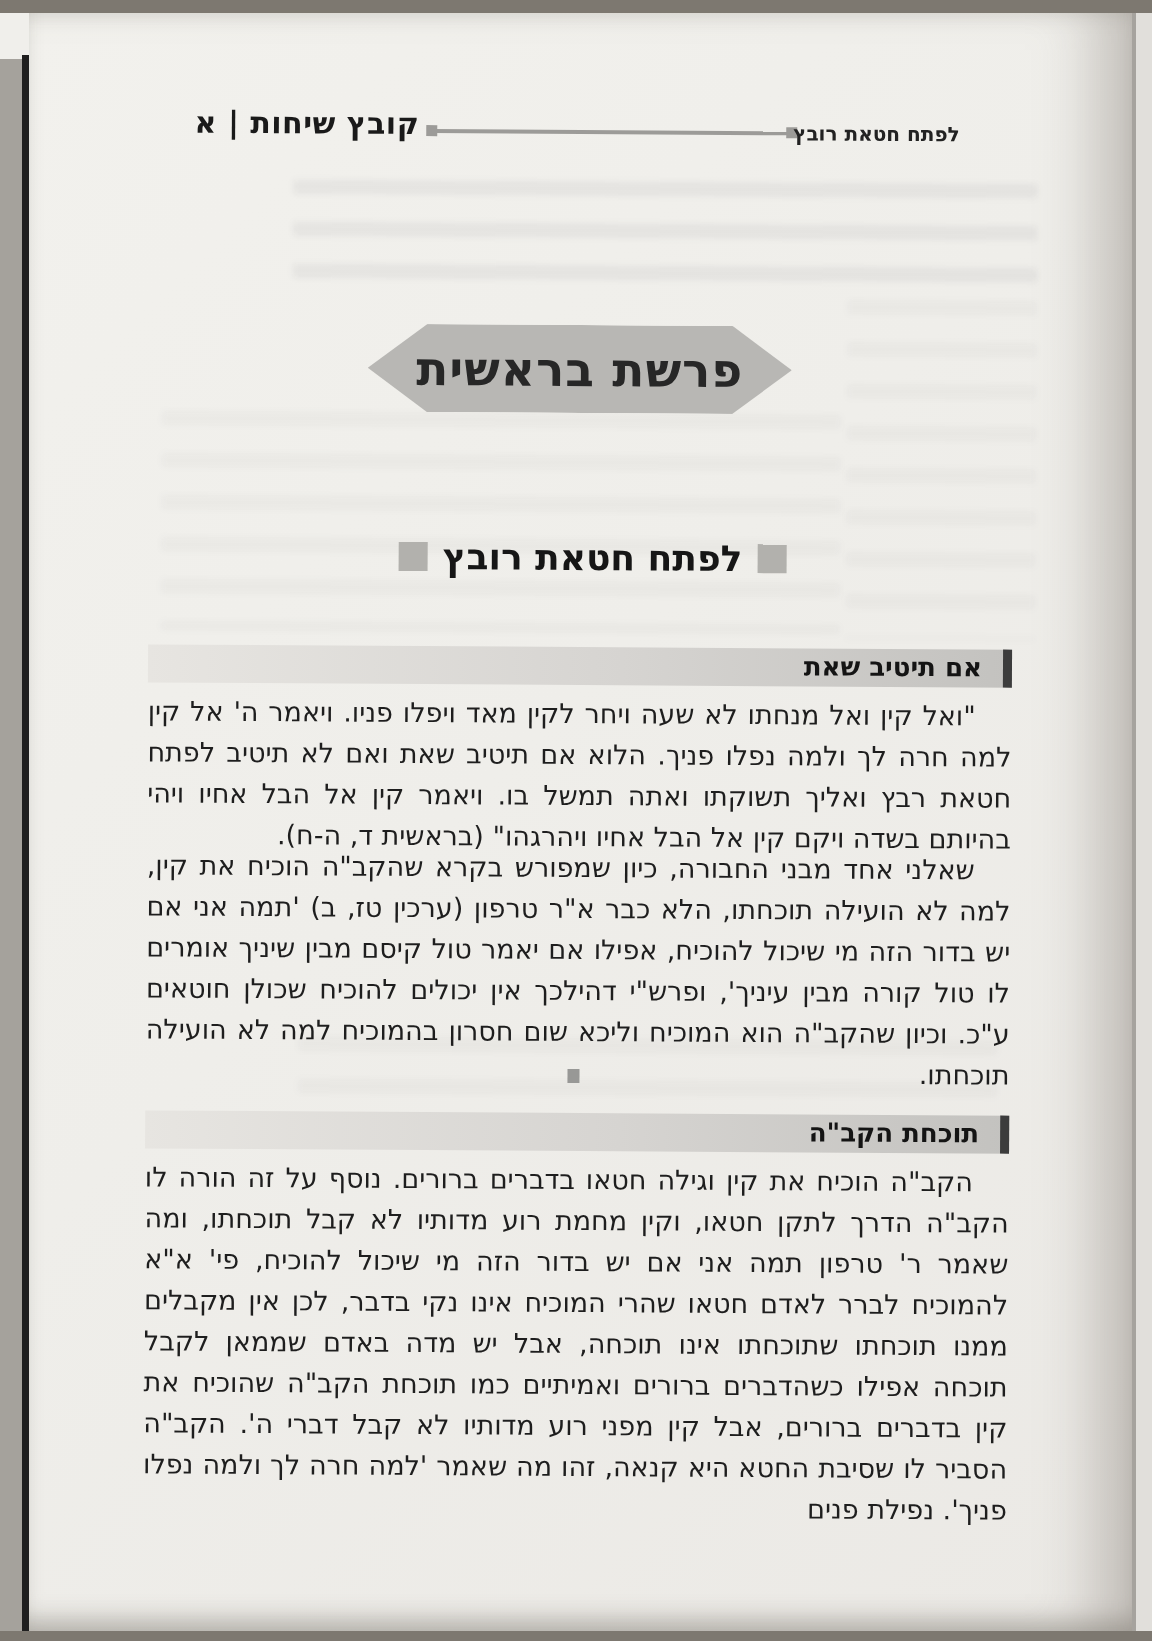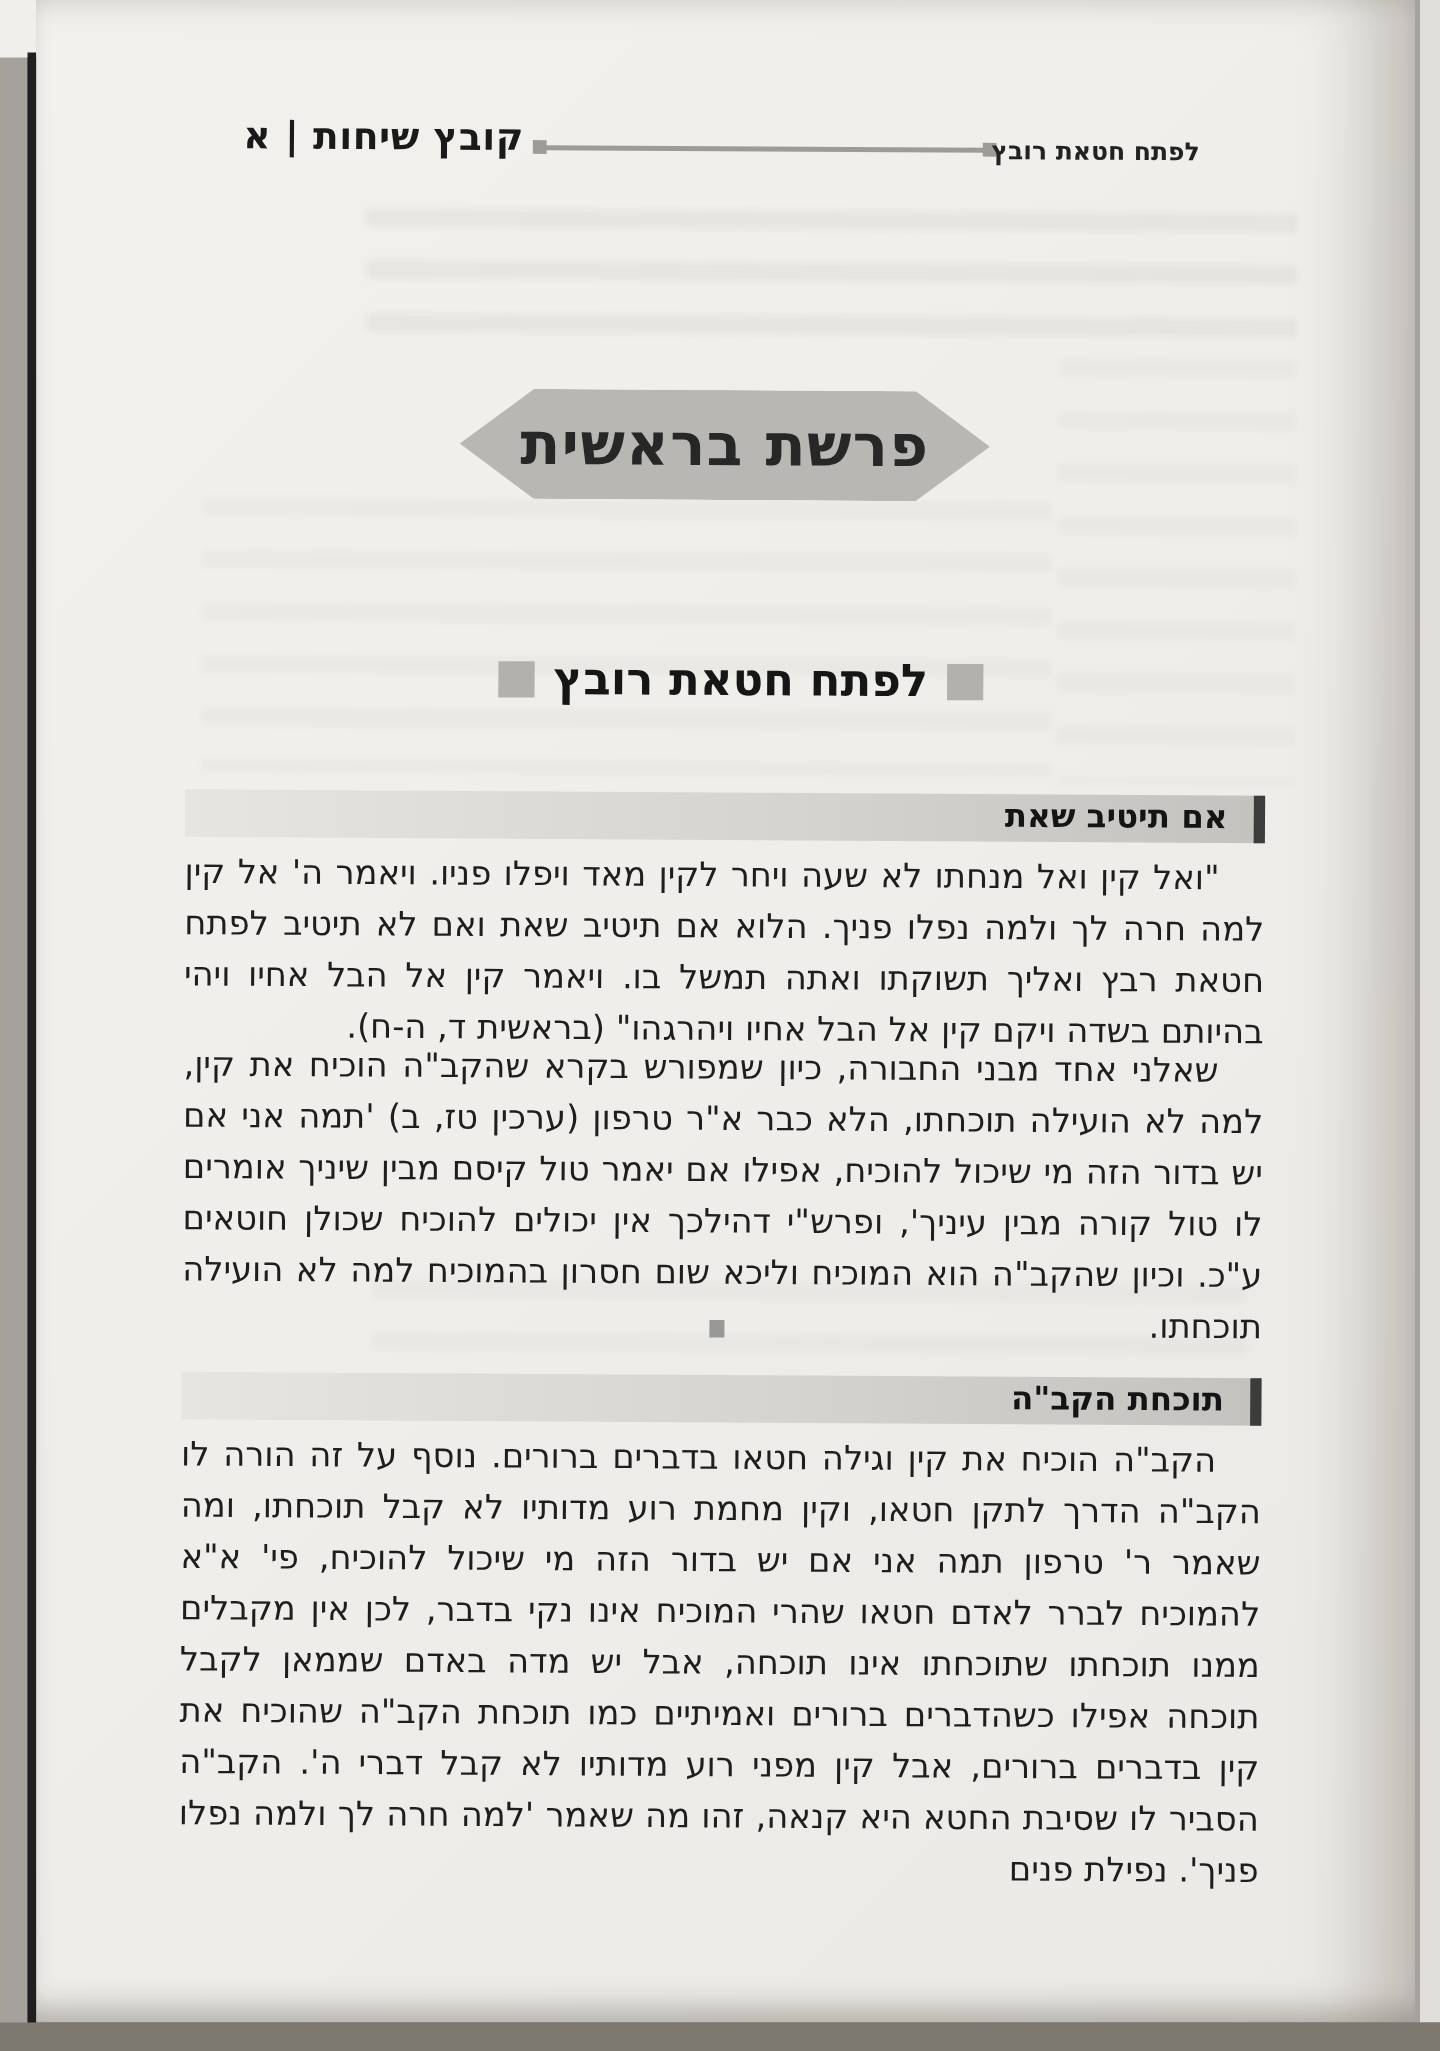--- a/index.html
+++ b/index.html
@@ -1,21 +1,21 @@
 <!DOCTYPE html>
 <html lang="he" style="--page: #f0efeb; --ink: #1e1e1e; --banner_gray: #b8b7b4; --bar_dark_end: #c3c2bf; --bar_strip: #3c3c3c; --bg_left: #a5a29c; --bg_bottom: #7d7870;"><head>
 <meta charset="utf-8">
 <style>
   html,body{margin:0;padding:0;}
   body{
     width:1152px;height:1641px;position:relative;overflow:hidden;
     font-family:"DejaVu Sans",sans-serif;
     background:var(--bg_bottom,#7d7870);
   }
-  .scene{position:absolute;inset:0;}
+  .scene{position:absolute;inset:0;margin-top:13px;}
   
   .bg-left{position:absolute;left:0;top:42px;width:22px;height:1599px;background:var(--bg_left,#a5a29c);}
   .bg-topfill{position:absolute;left:0;top:0;width:30px;height:46px;background:var(--page,#f0efeb);}
   .edge-left{position:absolute;left:22px;top:42px;width:7px;height:1578px;background:#1f1f1f;}
   .bg-bottom{position:absolute;left:0;top:1618px;width:1152px;height:23px;background:var(--bg_bottom,#7d8070);background:var(--bg_bottom,#7d7870);}
   .paper{
     position:absolute;left:29px;top:0;width:1103px;height:1618px;
     background:linear-gradient(135deg,#f2f1ed 0%,#efeeea 45%,#ebe9e5 100%);
     box-shadow:inset -70px 0 60px -35px rgba(120,114,105,.38),
                inset 0 -22px 24px -12px rgba(95,90,80,.40),

